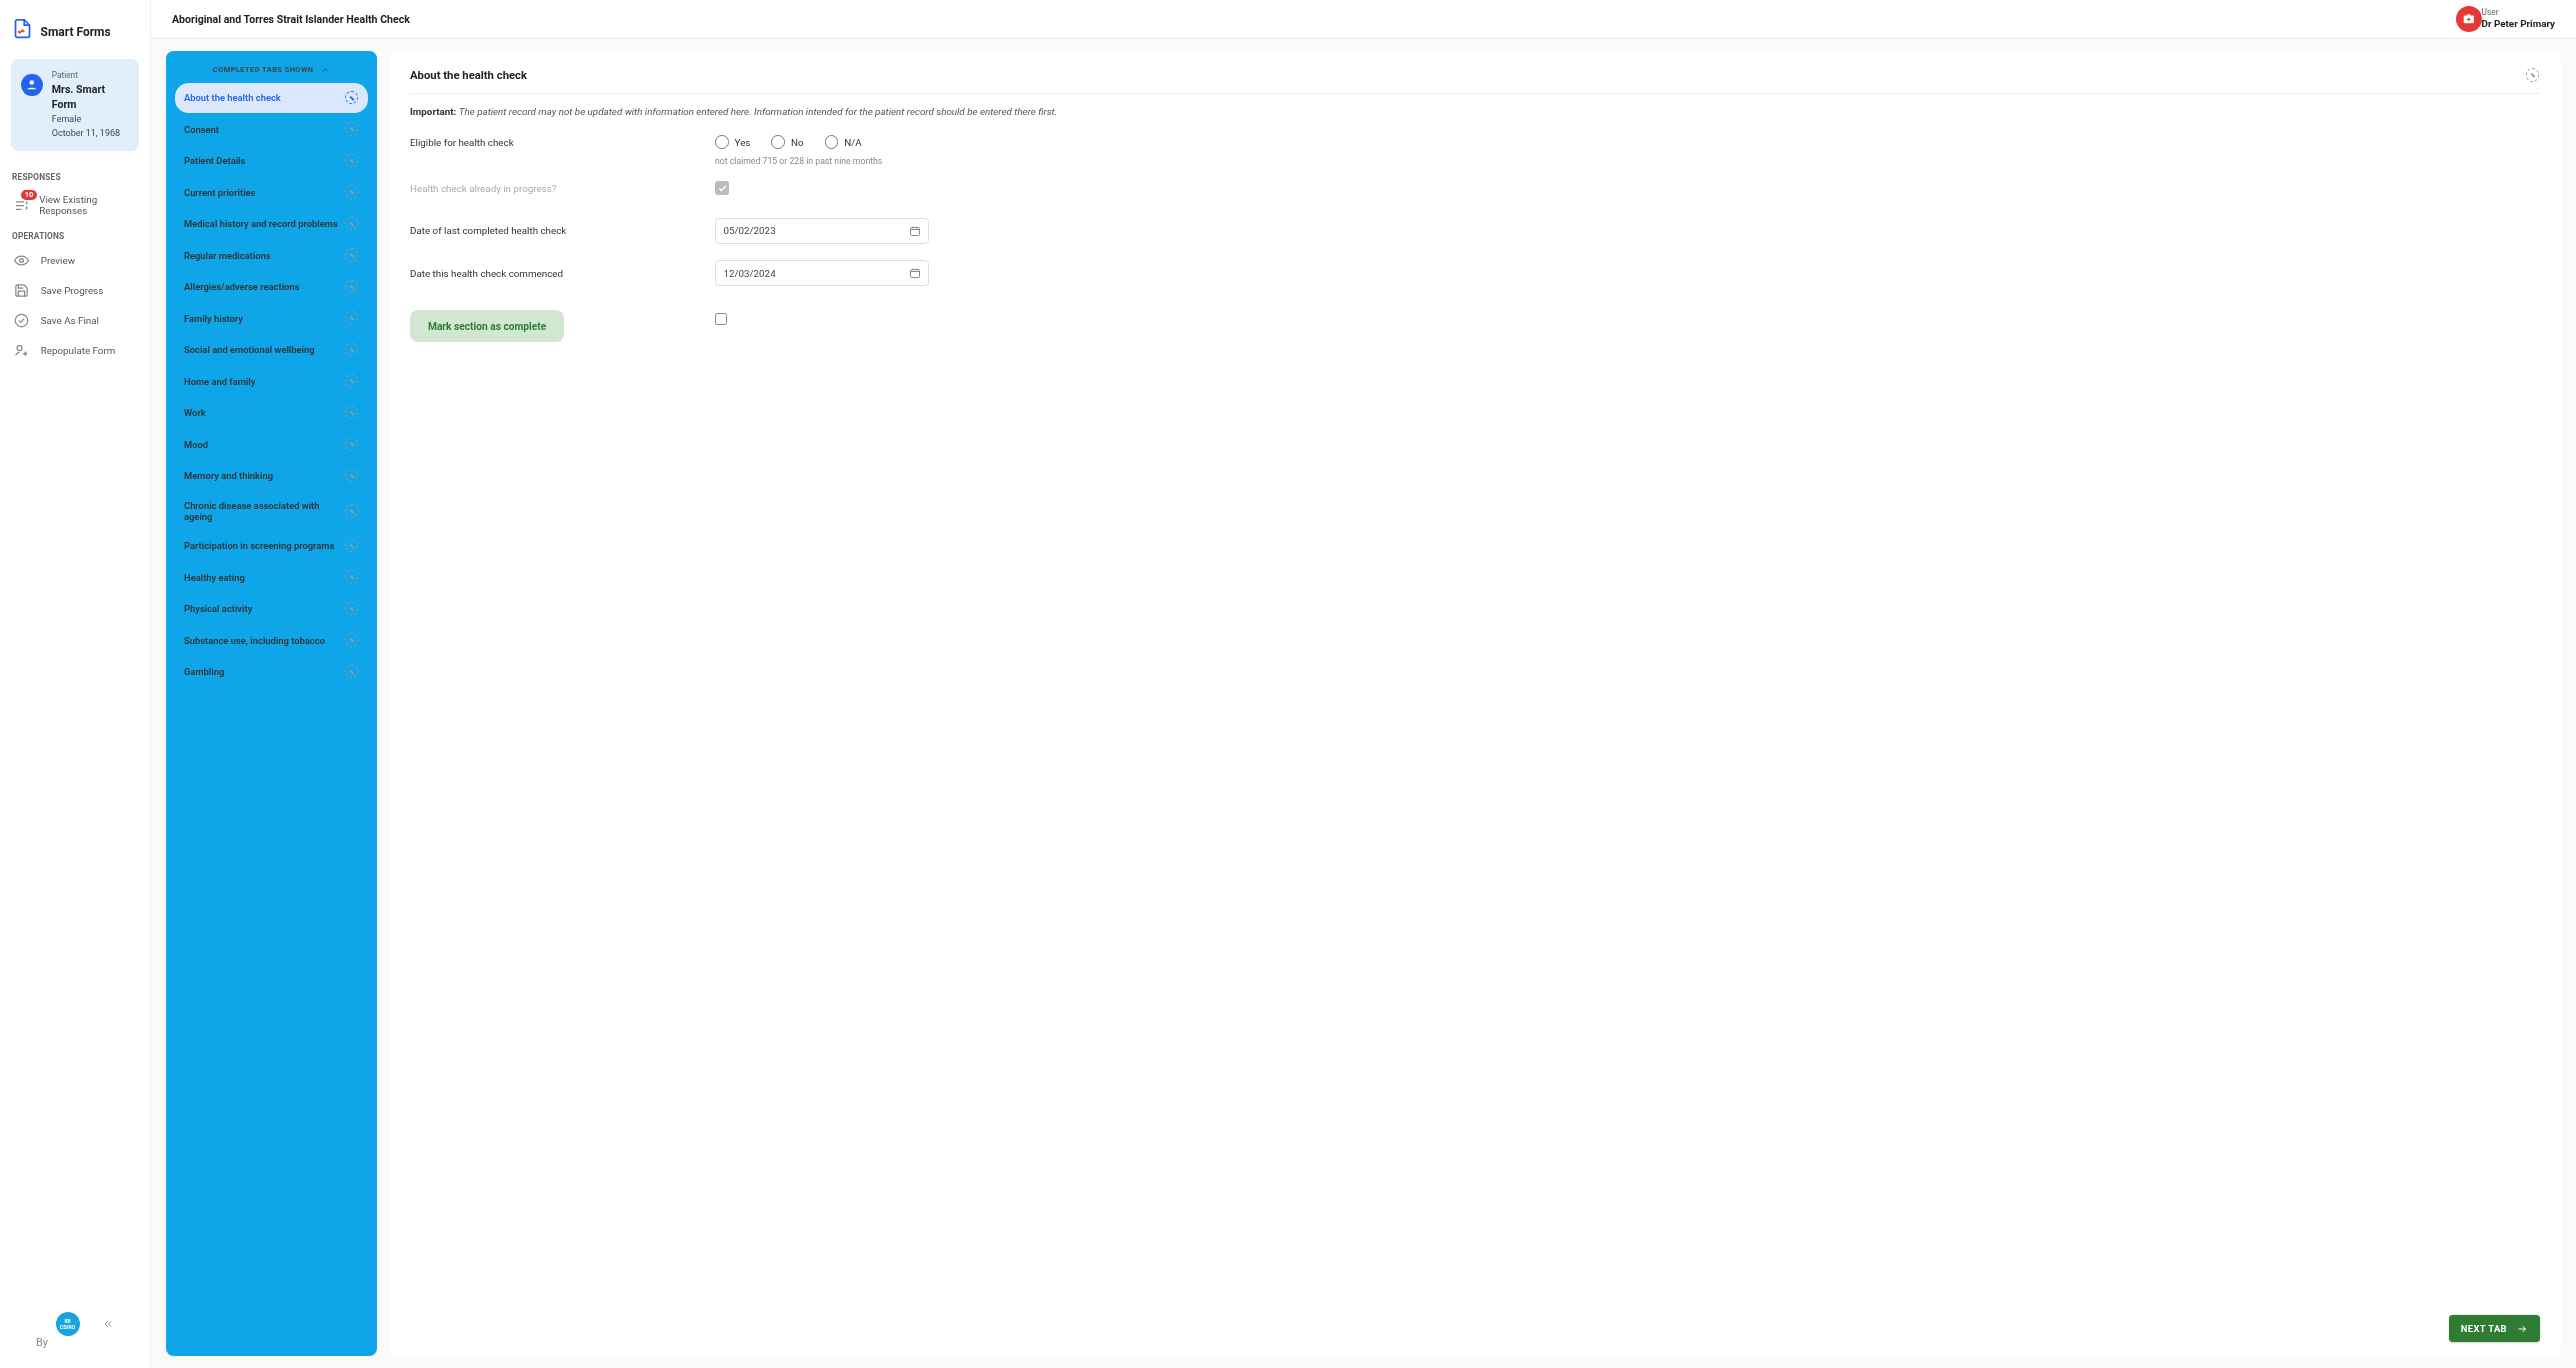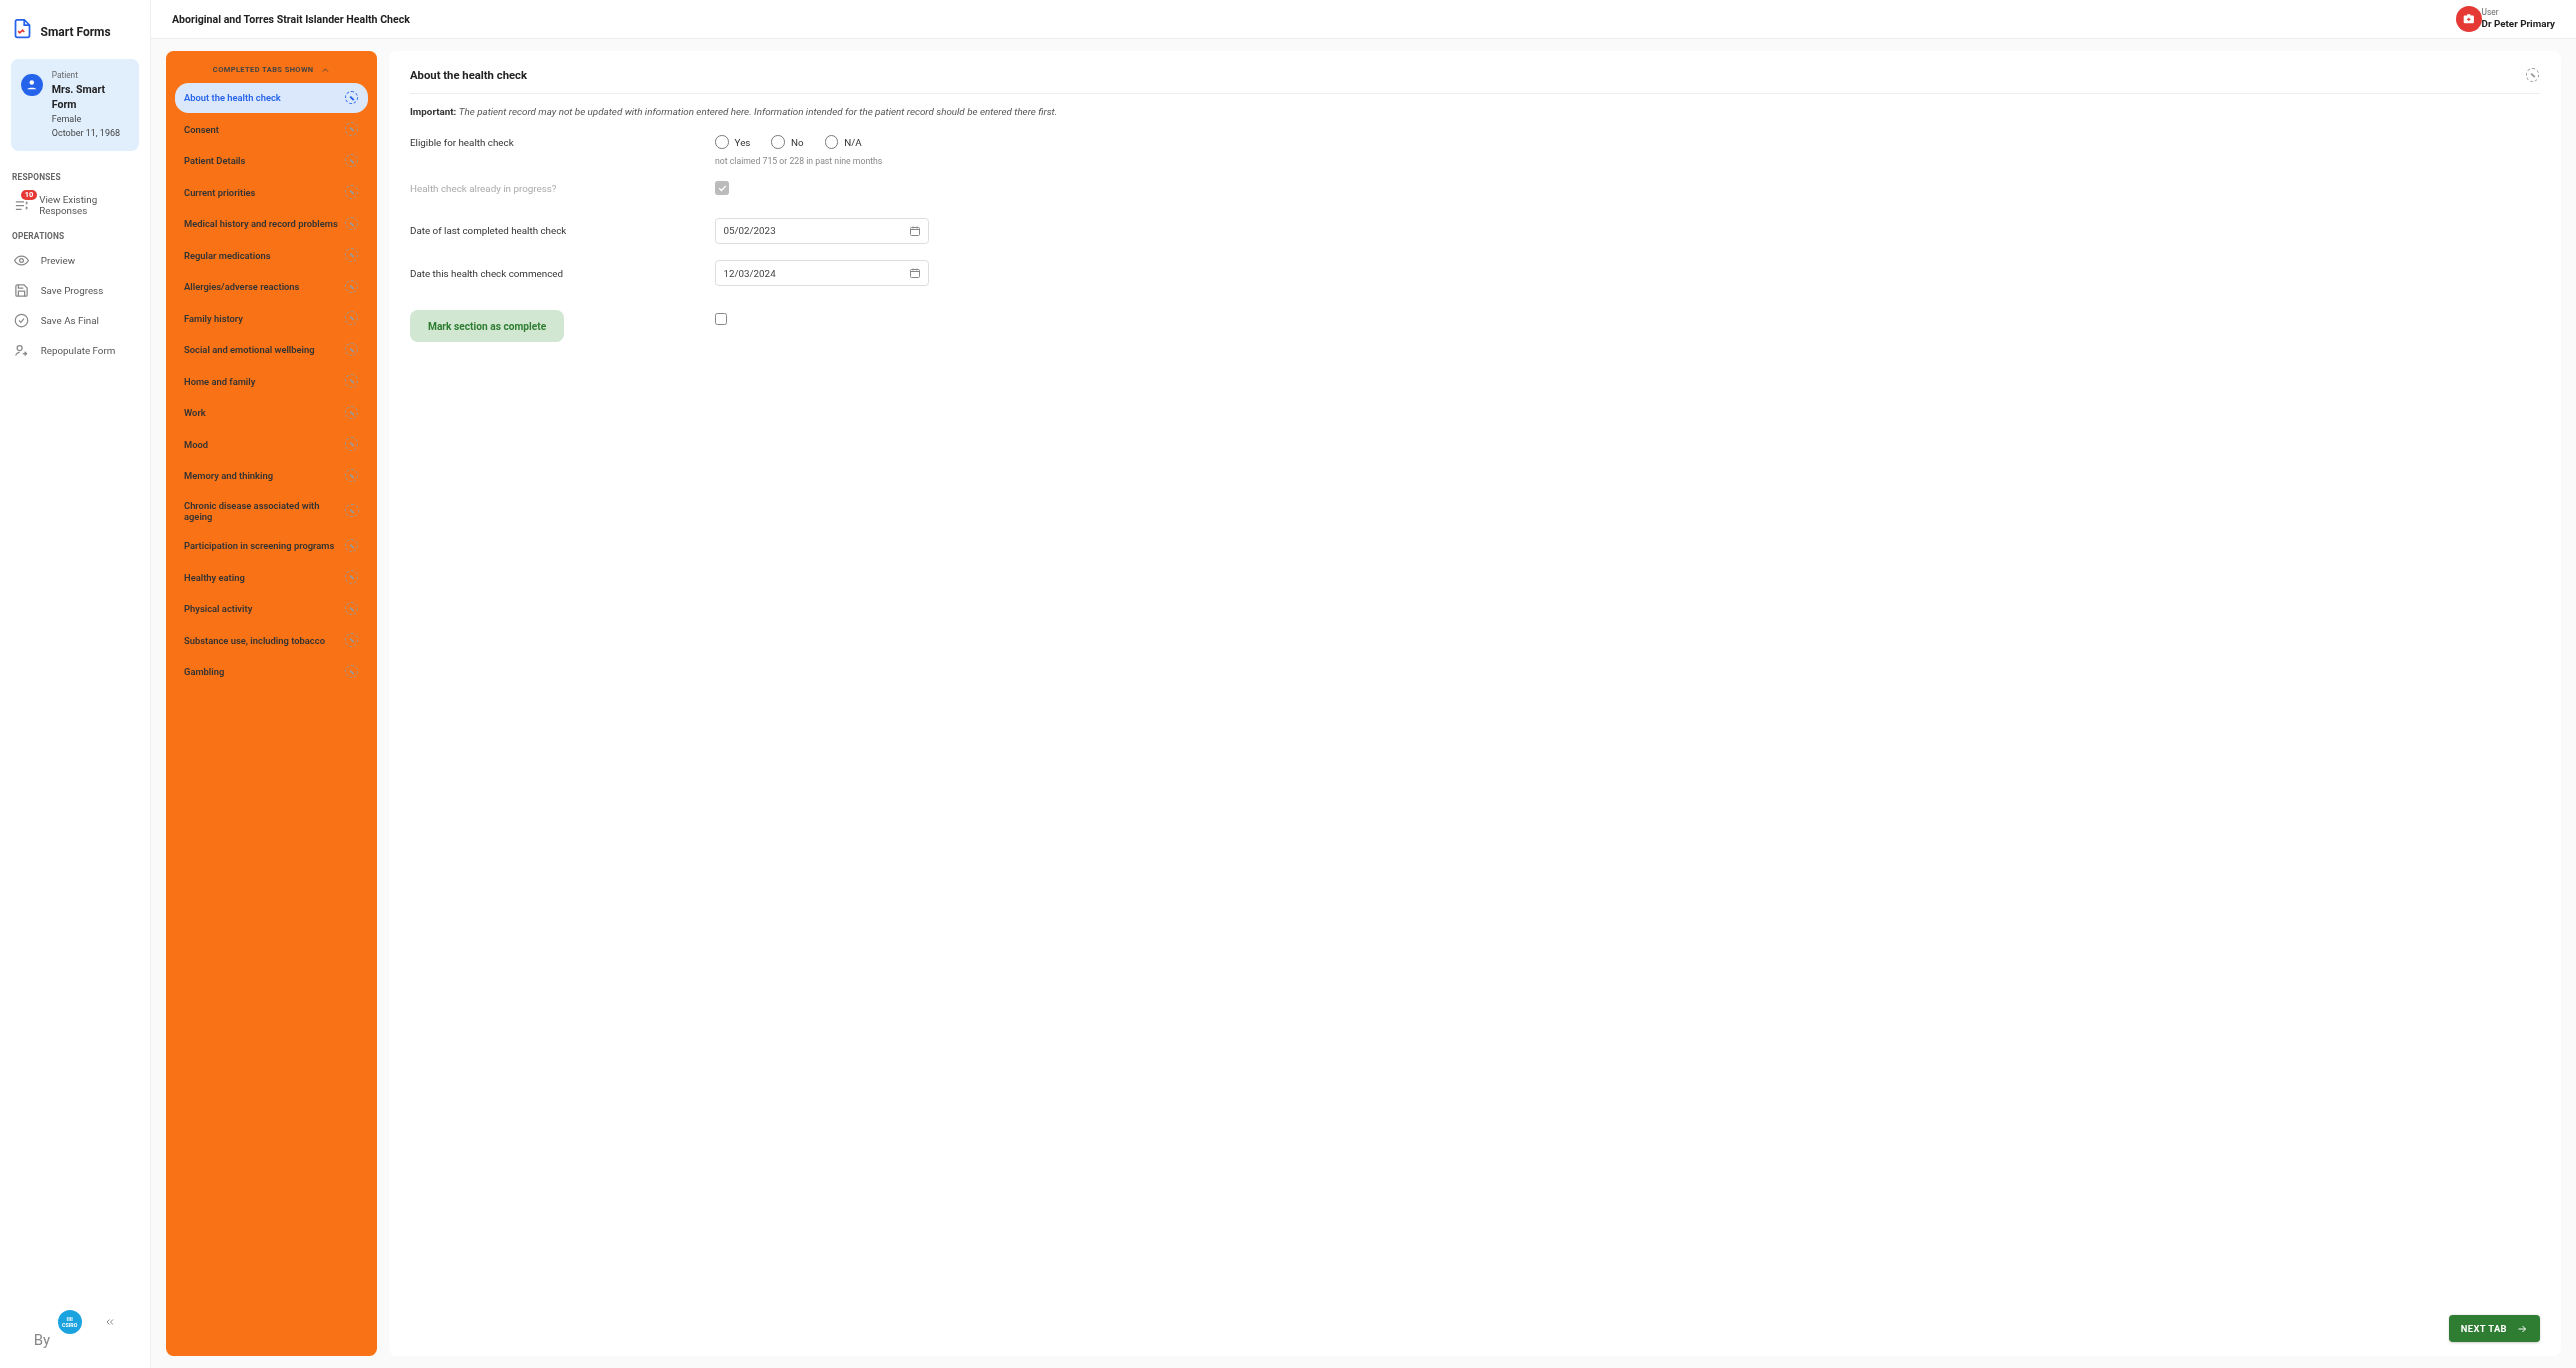--- a/index.html
+++ b/index.html
@@ -85,21 +85,21 @@
 }
 
 .sidebar-footer {
   margin-top: auto;
   display: flex;
   align-items: center;
   gap: 7.5px;
   padding: 7.5px 12px;
   justify-content: center;
 }
-.by-text { font-size: 15px; color: #888; margin-top: 36px; }
+.by-text { font-size: 11px; color: #888; margin-top: 36px; }
 .csiro {
   width: 24px; height: 24px; border-radius: 50%;
   background: #1ba3e0; color: #fff;
   display: flex; flex-direction: column; align-items: center; justify-content: center;
   font-size: 5.3px; font-weight: 700;
 }
 .collapse-btn { margin-left: 15px; color: #888; cursor: pointer; }
 
 
 .main { flex: 1; display: flex; flex-direction: column; min-width: 0; }
@@ -125,21 +125,21 @@
 
 .content {
   flex: 1;
   display: flex;
   gap: 12px;
   padding: 12px 15px;
   overflow: hidden;
 }
 .tabs-panel {
   width: 211px;
-  background: #f97316;
+  background: #0ea5e9;
   border-radius: 7.5px;
   padding: 7.5px 4.5px;
   overflow-y: auto;
 }
 .tabs-header {
   text-align: center;
   font-size: 7.5px;
   font-weight: 700;
   letter-spacing: 0.4px;
   color: #444;

